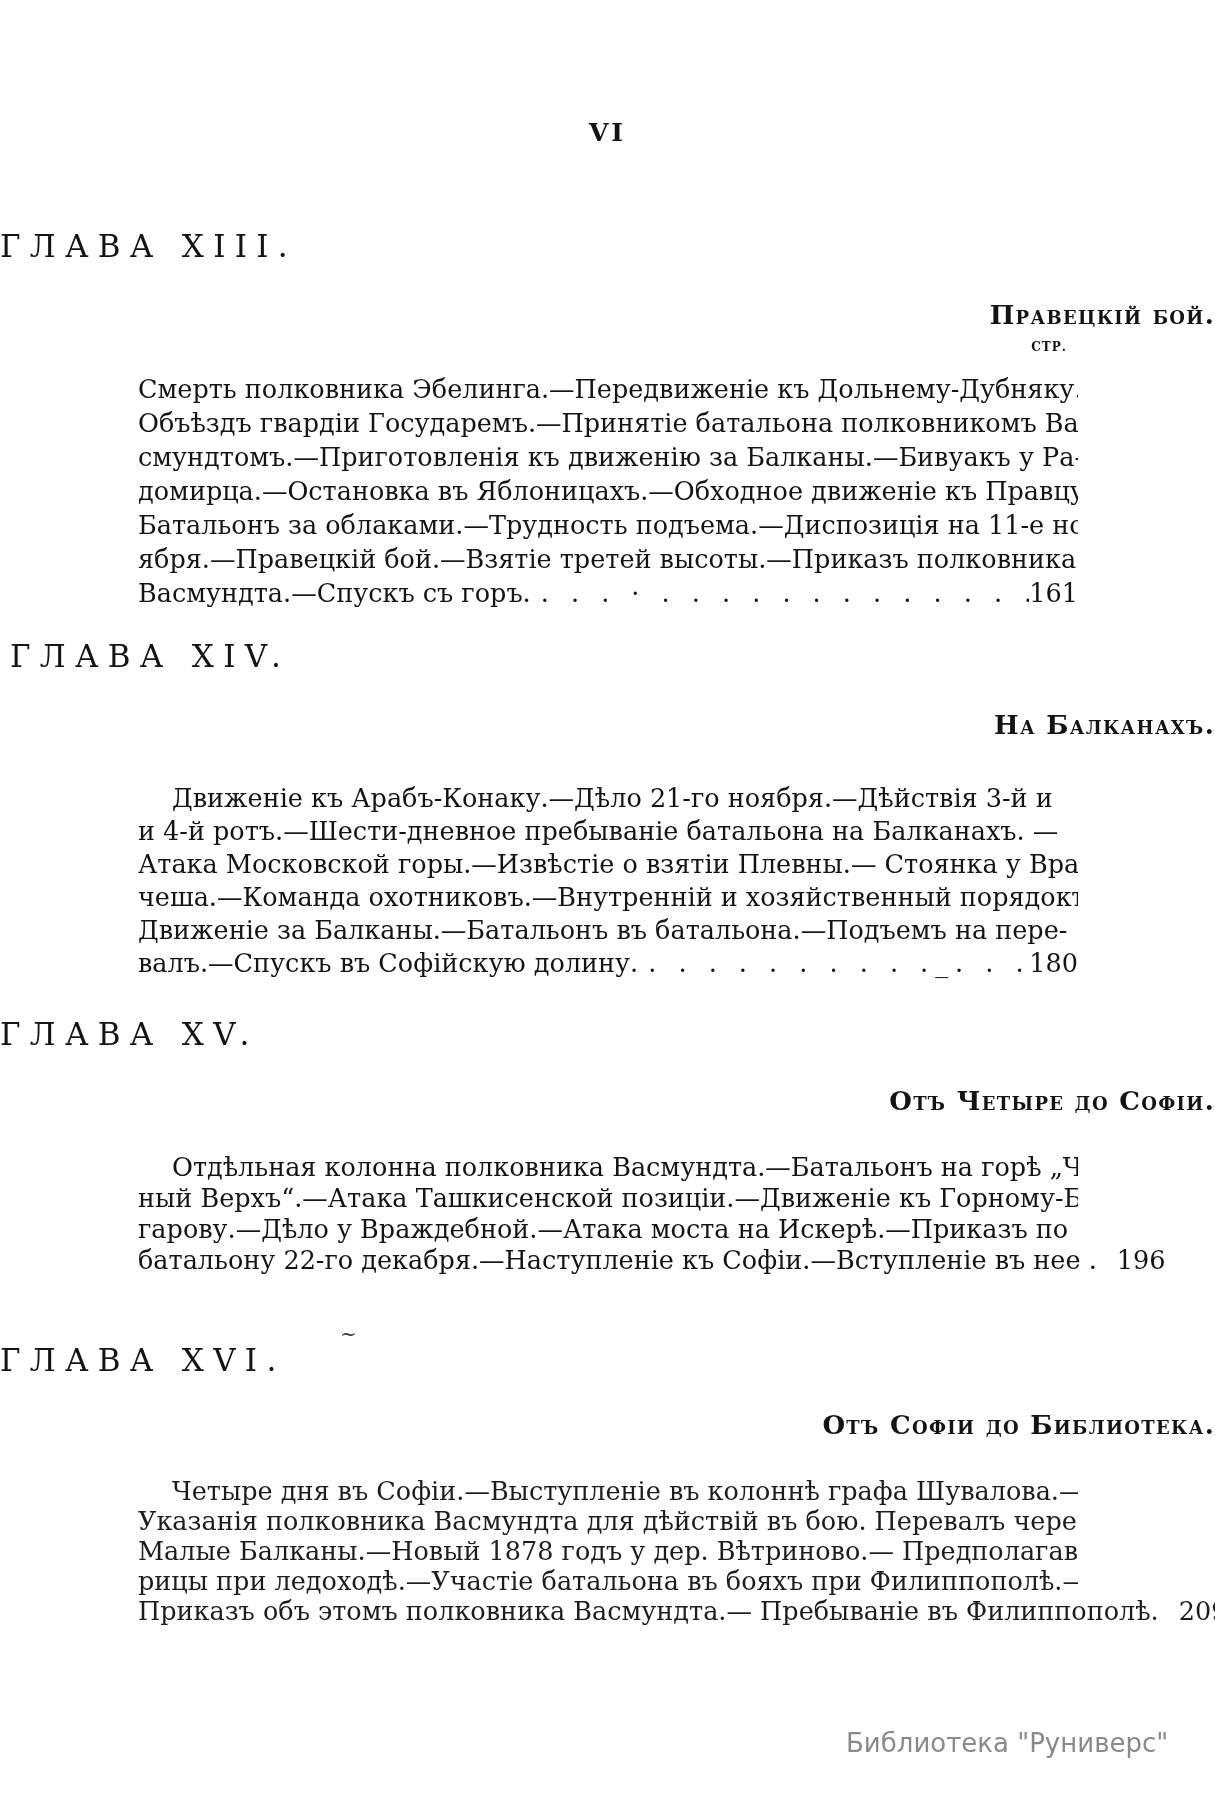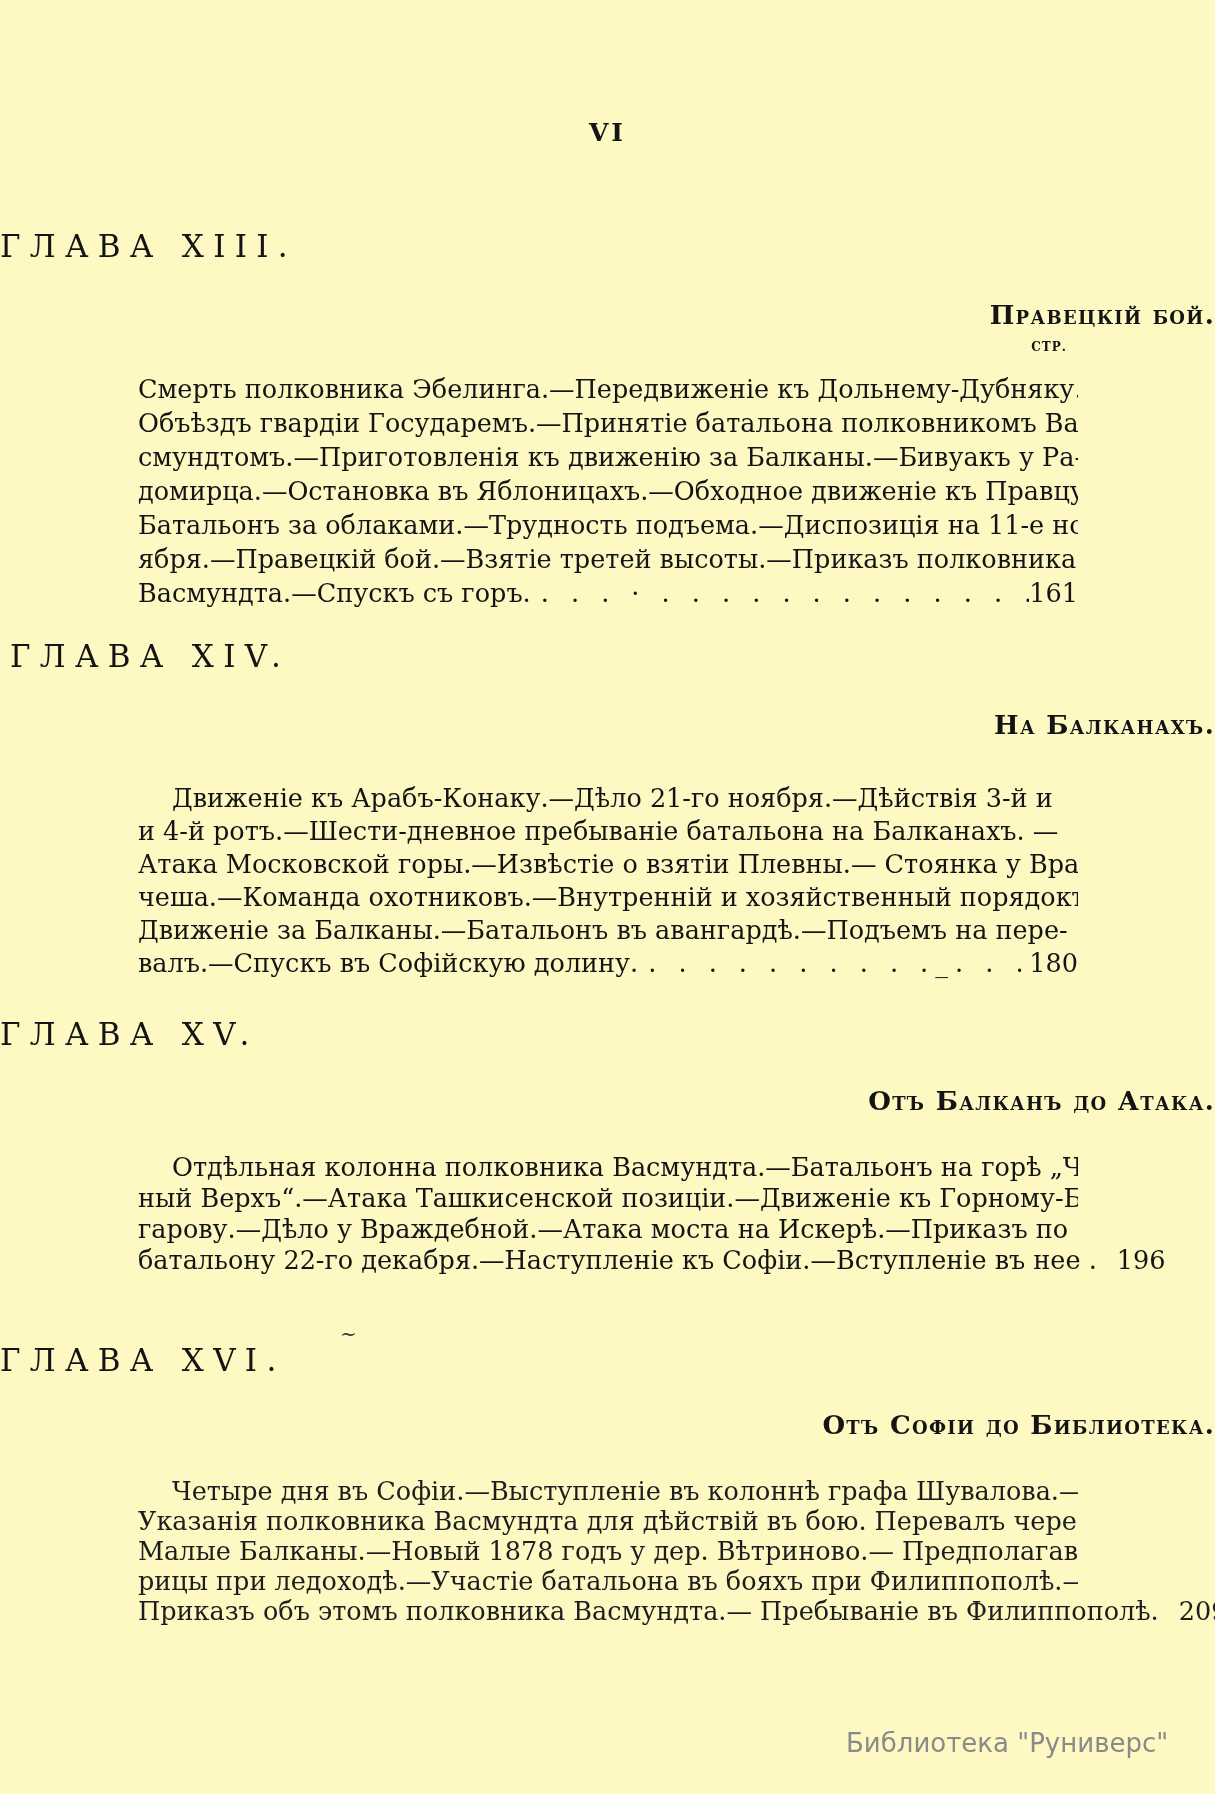--- a/index.html
+++ b/index.html
@@ -1,21 +1,21 @@
 <!DOCTYPE html>
 <html><head>
 <meta charset="utf-8">
 <style>
   html, body { margin: 0; padding: 0; background: #e8e8e8; }
   .page {
     position: relative;
     width: 1215px;
     height: 1794px;
     margin: 0 auto;
-    background: #fef9c3;
+    background: #ffffff;
     font-family: "DejaVu Serif", "Liberation Serif", serif;
     color: #141414;
     overflow: hidden;
   }
   .folio {
     position: absolute;
     top: 118px; left: 0; width: 100%;
     text-align: center;
     font-size: 25px;
     letter-spacing: 3px;
@@ -121,30 +121,30 @@
     </div>
   </div>
 
   <div class="chapter-head h14">ГЛАВА XIV.</div>
   <div class="chapter-title t14">На Балканахъ.</div>
   <div class="entry p14">
     <div class="tline indent1">Движеніе къ Арабъ-Конаку.—Дѣло 21-го ноября.—Дѣйствія 3-й и</div>
     <div class="tline">и 4-й ротъ.—Шести-дневное пребываніе батальона на Балканахъ. —</div>
     <div class="tline">Атака Московской горы.—Извѣстіе о взятіи Плевны.— Стоянка у Вра-</div>
     <div class="tline">чеша.—Команда охотниковъ.—Внутренній и хозяйственный порядокъ.—</div>
-    <div class="tline">Движеніе за Балканы.—Батальонъ въ авангардѣ.—Подъемъ на пере-</div>
+    <div class="tline">Движеніе за Балканы.—Батальонъ въ батальона.—Подъемъ на пере-</div>
     <div class="lastline">
       <span class="txt">валъ.—Спускъ въ Софійскую долину.</span>
       <span class="dots">. . . . . . . . . ._. . .      . . . . . . . .</span>
       <span class="num">180</span>
     </div>
   </div>
 
   <div class="chapter-head h15">ГЛАВА XV.</div>
-  <div class="chapter-title t15">Отъ Балканъ до Атака.</div>
+  <div class="chapter-title t15">Отъ Четыре до Софіи.</div>
   <div class="entry p15">
     <div class="tline indent1">Отдѣльная колонна полковника Васмундта.—Батальонъ на горѣ „Чер-</div>
     <div class="tline">ный Верхъ“.—Атака Ташкисенской позиціи.—Движеніе къ Горному-Бу-</div>
     <div class="tline">гарову.—Дѣло у Враждебной.—Атака моста на Искерѣ.—Приказъ по</div>
     <div class="lastline">
       <span class="txt">батальону 22-го декабря.—Наступленіе къ Софіи.—Вступленіе въ нее .</span>
       <span class="dots"></span>
       <span class="num">196</span>
     </div>
   </div>

